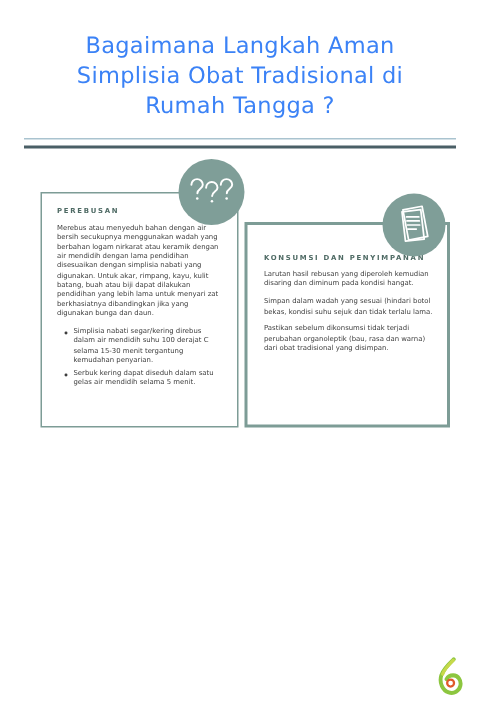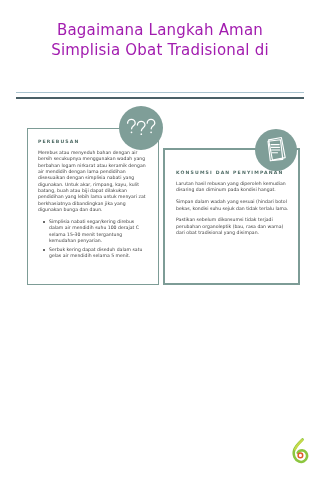--- a/index.html
+++ b/index.html
@@ -9,21 +9,21 @@
     overflow:hidden;position:relative;
   }
   .page{position:absolute;inset:0;}
 
   
   .title-wrap{
     position:absolute;left:0;top:20px;width:320px;text-align:center;
   }
   .title{
     font-family:"DejaVu Sans", sans-serif;
-    font-size:15px;line-height:20px;color:#a21caf;
+    font-size:15px;line-height:20px;color:#3b82f6;
     letter-spacing:0.2px;margin:0;padding:0 18px;
     font-weight:400;
   }
 
   
   .rule-top{
     position:absolute;left:16px;top:92px;width:288px;height:1px;
     background:#a9c3cf;
   }
   .rule-bottom{
@@ -85,20 +85,21 @@
   .logo svg{display:block;}
 </style>
 </head>
 <body>
 
 <div class="page">
 
   <div class="title-wrap">
     <div class="title">Bagaimana Langkah Aman</div>
     <div class="title">Simplisia Obat Tradisional di</div>
+    <div class="title">Rumah Tangga ?</div>
   </div>
 
   <div class="rule-top"></div>
   <div class="rule-bottom"></div>
 
   <div class="card card-left">
     <div class="card-inner">
       <div class="card-head">PEREBUSAN</div>
       <div class="card-body">
         <p>Merebus atau menyeduh bahan dengan air bersih secukupnya menggunakan wadah yang berbahan logam nirkarat atau keramik dengan air mendidih dengan lama pendidihan disesuaikan dengan simplisia nabati yang digunakan. Untuk akar, rimpang, kayu, kulit batang, buah atau biji dapat dilakukan pendidihan yang lebih lama untuk menyari zat berkhasiatnya dibandingkan jika yang digunakan bunga dan daun.</p>

